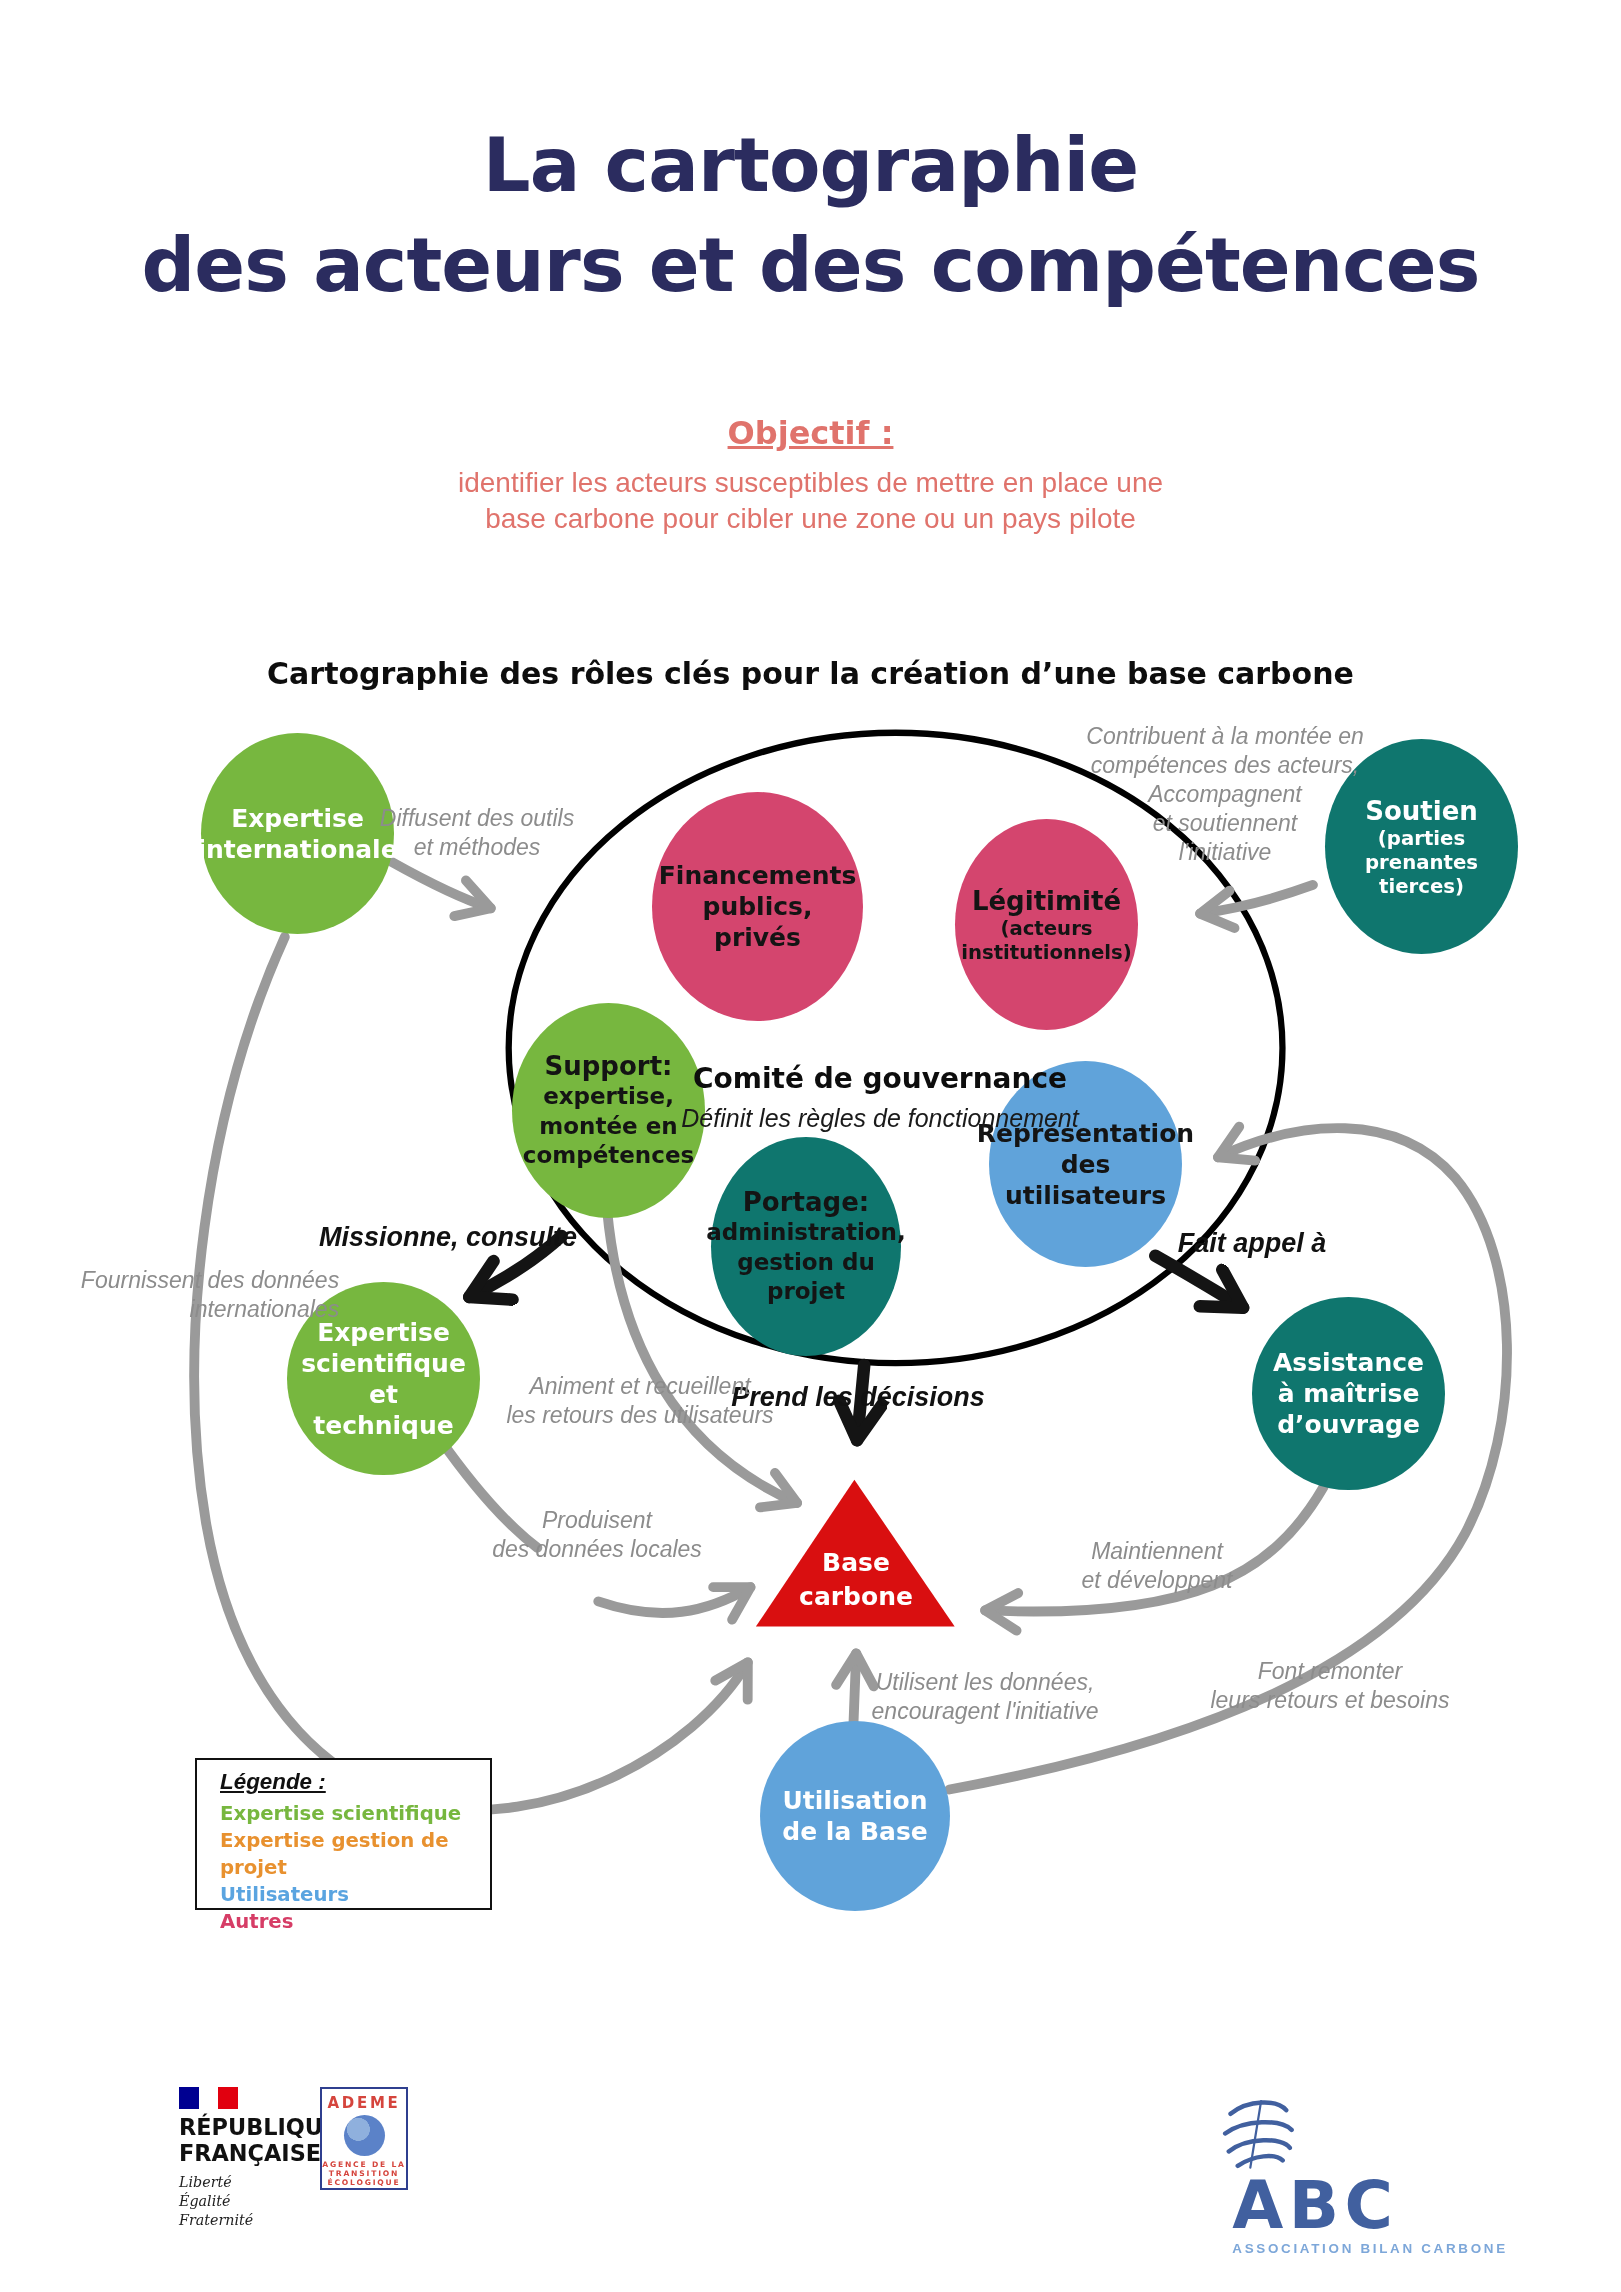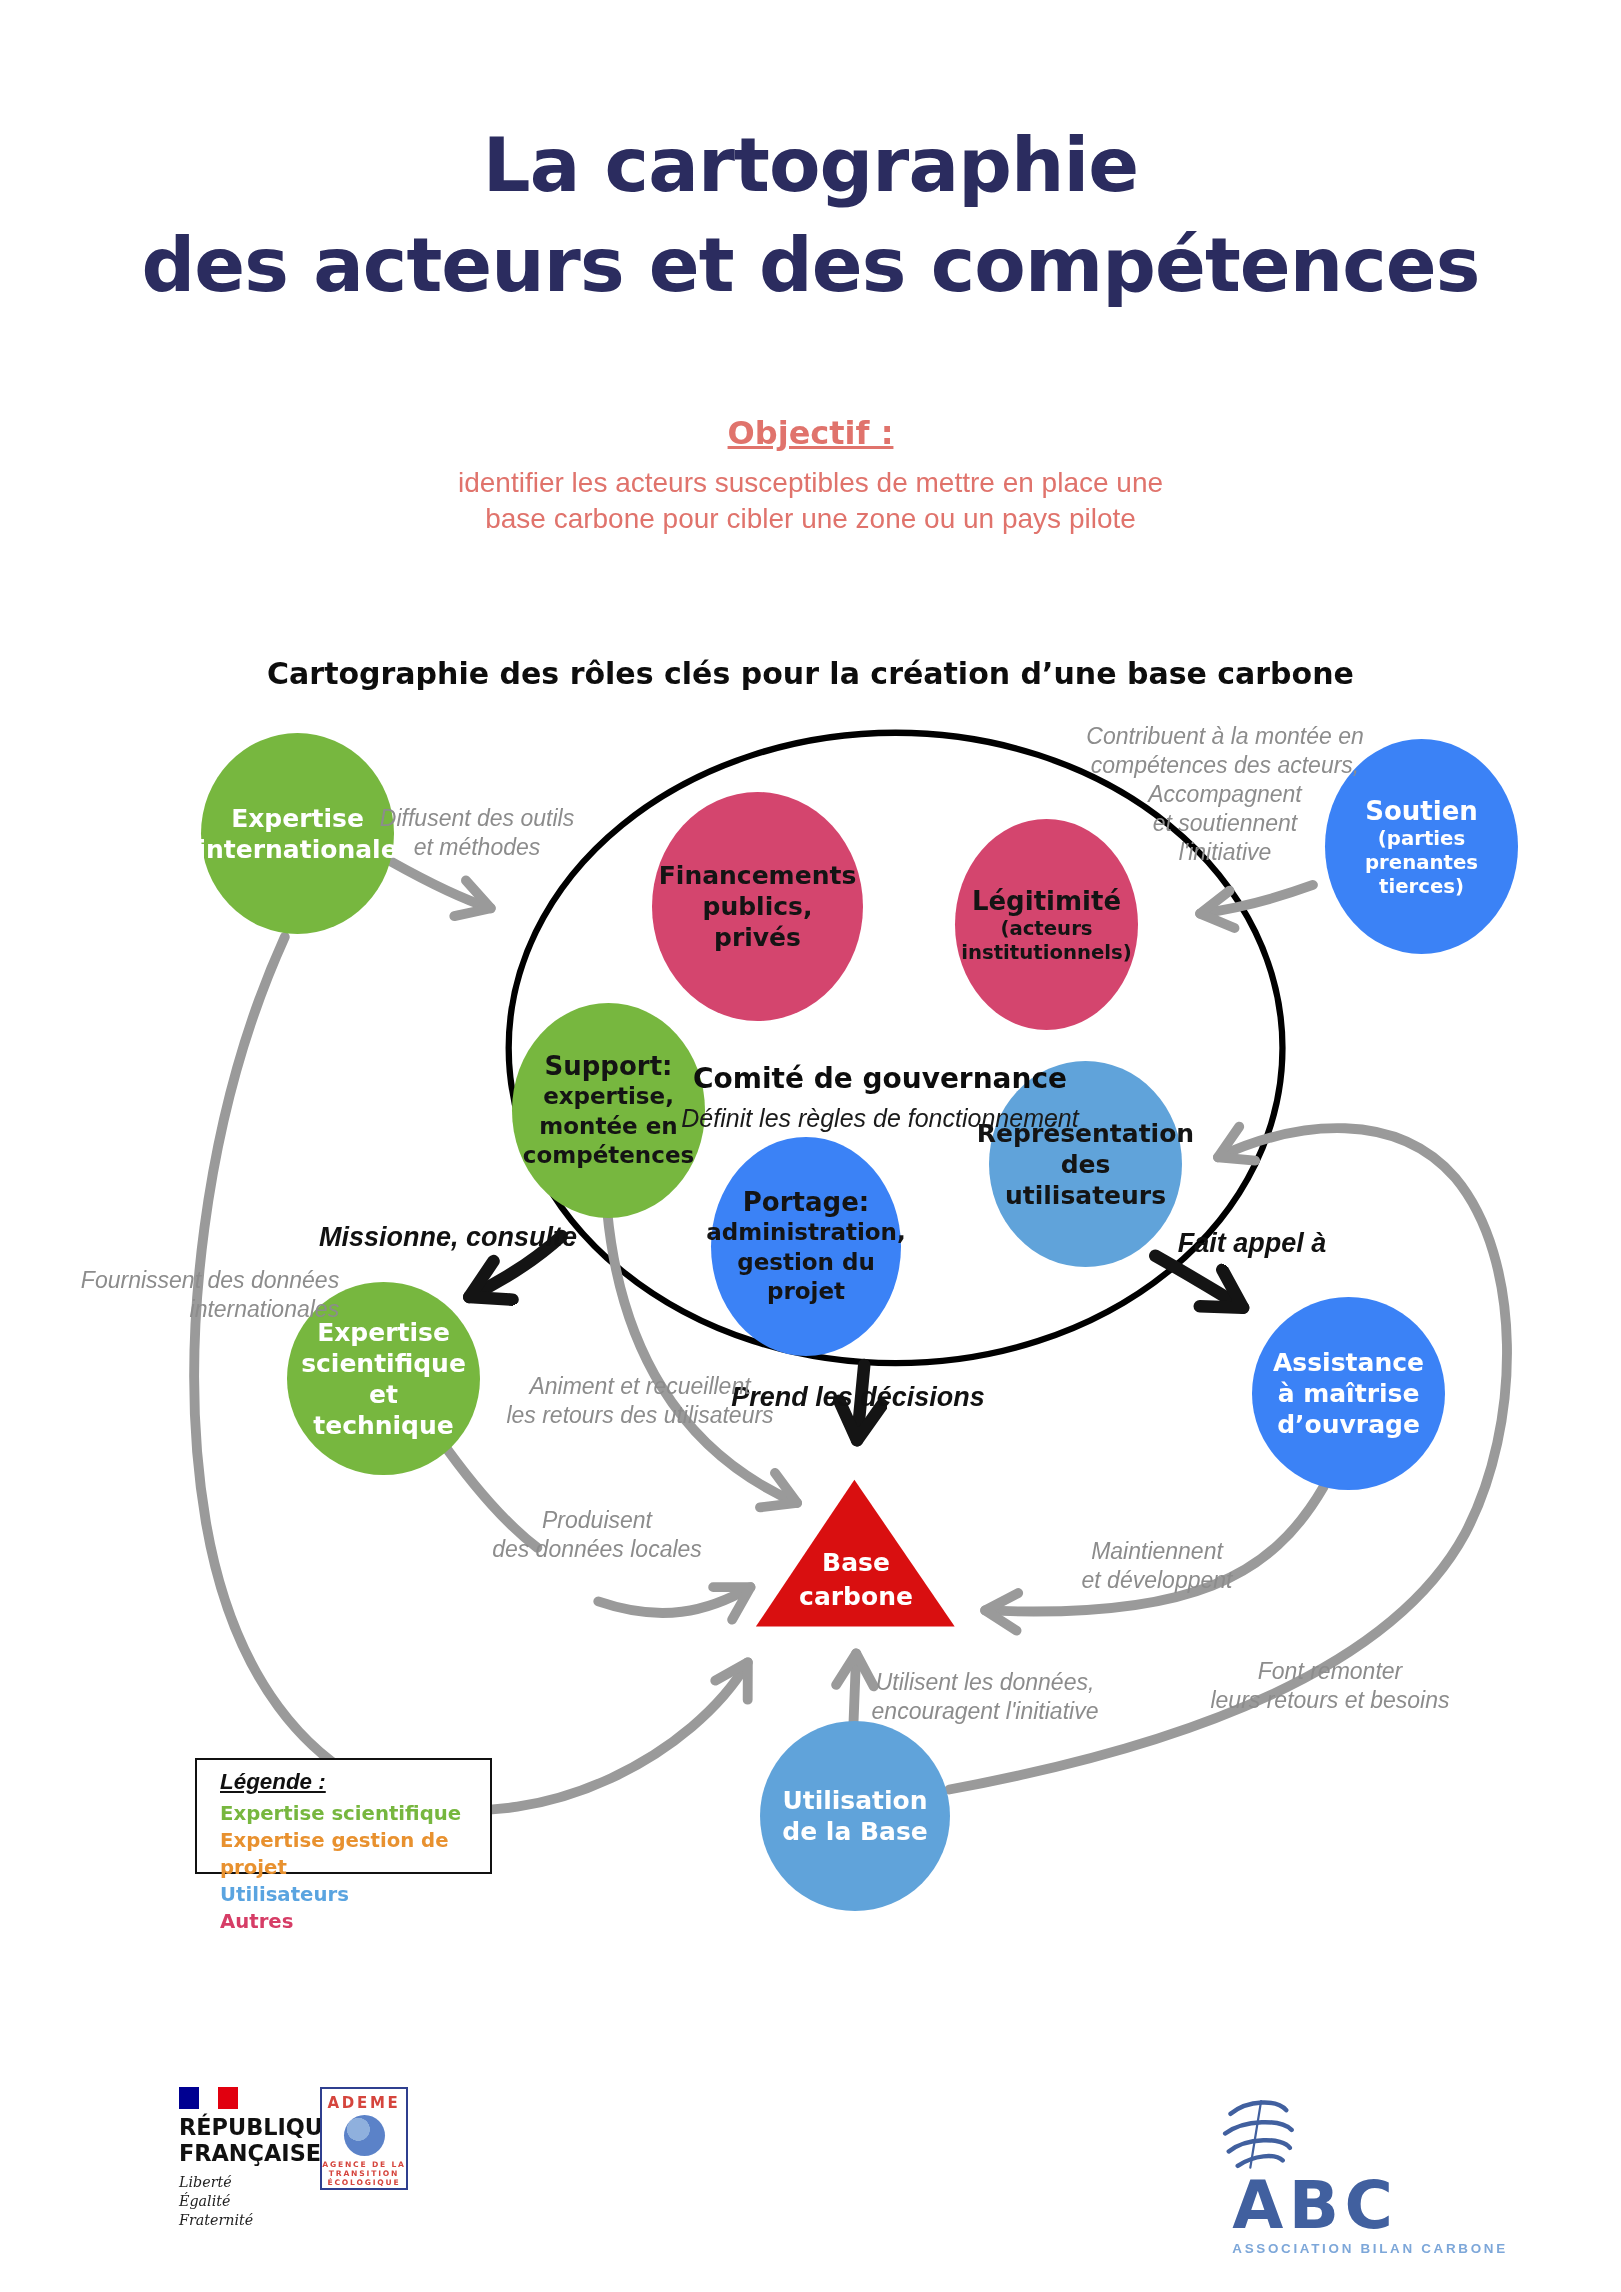--- a/index.html
+++ b/index.html
@@ -16,36 +16,36 @@
   .subtitle{position:absolute;left:0;top:656px;width:100%;text-align:center;
          font-family:"DejaVu Sans",sans-serif;font-weight:800;font-size:30px;color:#0d0d0d;}
   
   #wires{position:absolute;left:0;top:0;z-index:1;}
   
   .node{position:absolute;z-index:2;border-radius:50%;display:flex;flex-direction:column;
         align-items:center;justify-content:center;text-align:center;padding:9px;box-sizing:border-box;}
   .node .t{font-family:"DejaVu Sans",sans-serif;font-weight:800;font-size:26px;line-height:32px;}
   .node .l{font-family:"DejaVu Sans",sans-serif;font-weight:800;font-size:25px;line-height:31px;}
   .node .s{font-family:"DejaVu Sans",sans-serif;font-weight:600;font-size:19.7px;line-height:24px;}
-  .green{background:#77b73f;} .orange{background:#3b82f6;} .pink{background:#d4456e;} .blue{background:#60a3da;}
+  .green{background:#77b73f;} .orange{background:#0f766e;} .pink{background:#d4456e;} .blue{background:#60a3da;}
   .white-text{color:#ffffff;} .dark-text{color:#141414;}
   
   .gov{position:absolute;left:880px;top:1062px;transform:translateX(-50%);text-align:center;z-index:2;width:502px;}
   .gov .g1{font-family:"DejaVu Sans",sans-serif;font-weight:800;font-size:28px;color:#0d0d0d;}
   .gov .g2{font-style:italic;font-size:25px;color:#1a1a1a;margin-top:9px;}
   .tri-label{position:absolute;left:856px;top:1546px;transform:translateX(-50%);z-index:3;
         text-align:center;color:#fff;font-family:"DejaVu Sans",sans-serif;font-weight:800;
         font-size:25px;line-height:34px;}
   
   .ann{position:absolute;z-index:2;transform:translateX(-50%);text-align:center;
        font-style:italic;color:#8c8c8c;font-size:23px;line-height:29px;font-weight:500;}
   .ann div{white-space:nowrap;}
   .ann.black{color:#111;font-weight:700;font-size:27px;}
   
-  .legend{position:absolute;left:195px;top:1758px;width:297px;height:116px;z-index:2;
+  .legend{position:absolute;left:195px;top:1758px;width:297px;height:152px;z-index:2;
           border:2.7px solid #111;background:#fff;box-sizing:border-box;padding:9px 0 0 23px;}
   .legend .lg-title{font-style:italic;font-weight:700;font-size:22.4px;color:#111;
           text-decoration:underline;margin-bottom:5.4px;}
   .legend .lg-item{font-family:"DejaVu Sans",sans-serif;font-weight:800;font-size:19.7px;line-height:27px;}
   
   .rf{position:absolute;left:179px;top:2087px;z-index:2;}
   .rf .flag{display:flex;width:59px;height:21.5px;margin-bottom:5.4px;}
   .rf .flag div{flex:1;}
   .rf .rf-name{font-family:"DejaVu Sans",sans-serif;font-weight:800;font-size:22.4px;line-height:26px;color:#111;}
   .rf .rf-motto{font-family:"DejaVu Serif",serif;font-style:italic;font-size:14.3px;line-height:19px;color:#222;margin-top:7.2px;}

